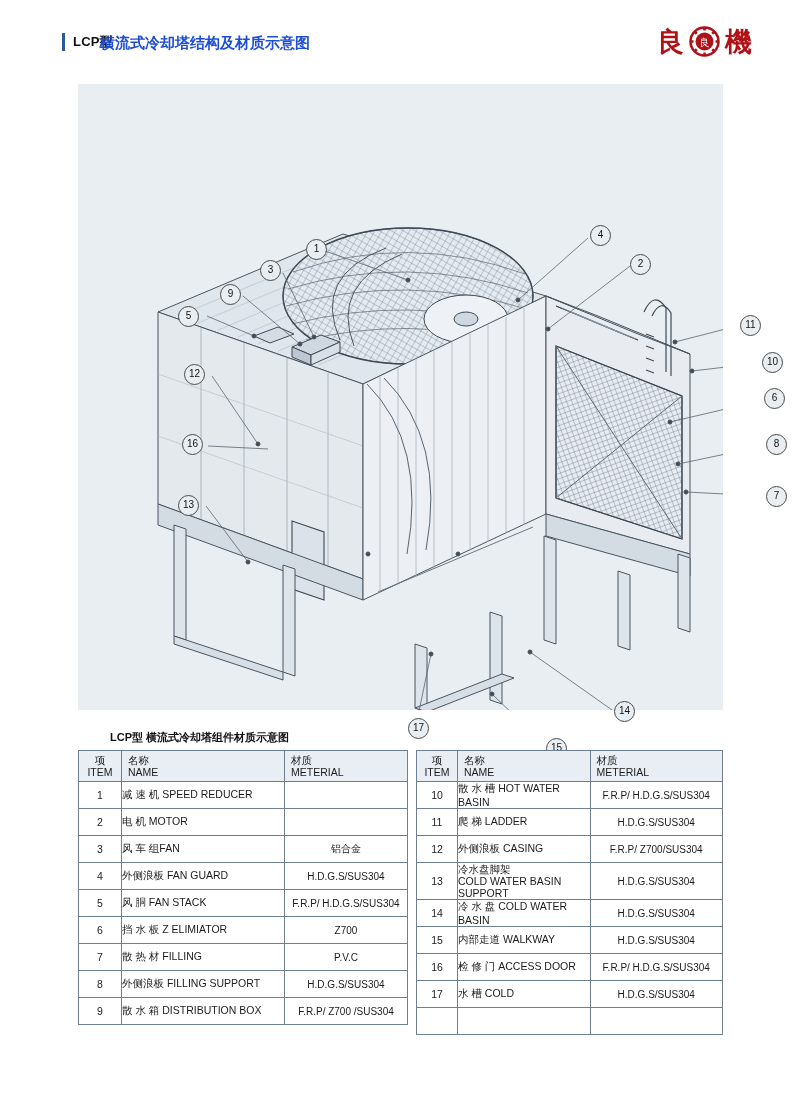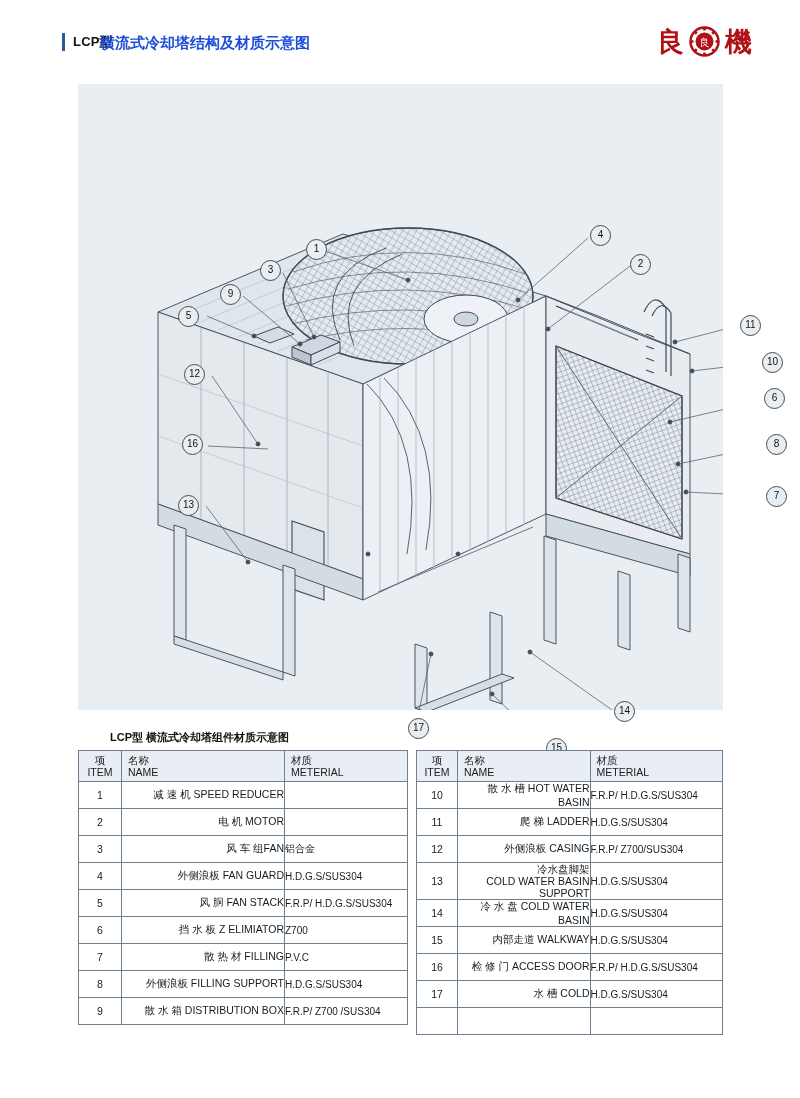--- a/index.html
+++ b/index.html
@@ -130,22 +130,22 @@
     padding-left: 6px;
     font-size: 10.5px;
   }
   .c-item { width: 42px; text-align: center; }
   .c-name { padding-left: 8px; }
   .c-mat  { padding-left: 6px; }
   .c-item-th { text-align: center !important; }
   .c-item-th .th2 { padding-left: 0; text-align: center; }
 
   td.c-item { font-size: 10.5px; }
-  td.c-name { font-size: 10.5px; text-align: right; }
-  td.c-mat  { font-size: 10px; }
+  td.c-name { font-size: 10.5px; }
+  td.c-mat  { font-size: 10px; text-align: center; }
   .two-line { line-height: 1.15; display: block; }
   .empty-row td { height: 26px; }
 
   
   .tbl-right .c-item { width: 40px; }
   .tbl-right .c-name { width: 150px; margin-left: 40px; }
 </style>
 </head>
 <body>
 

